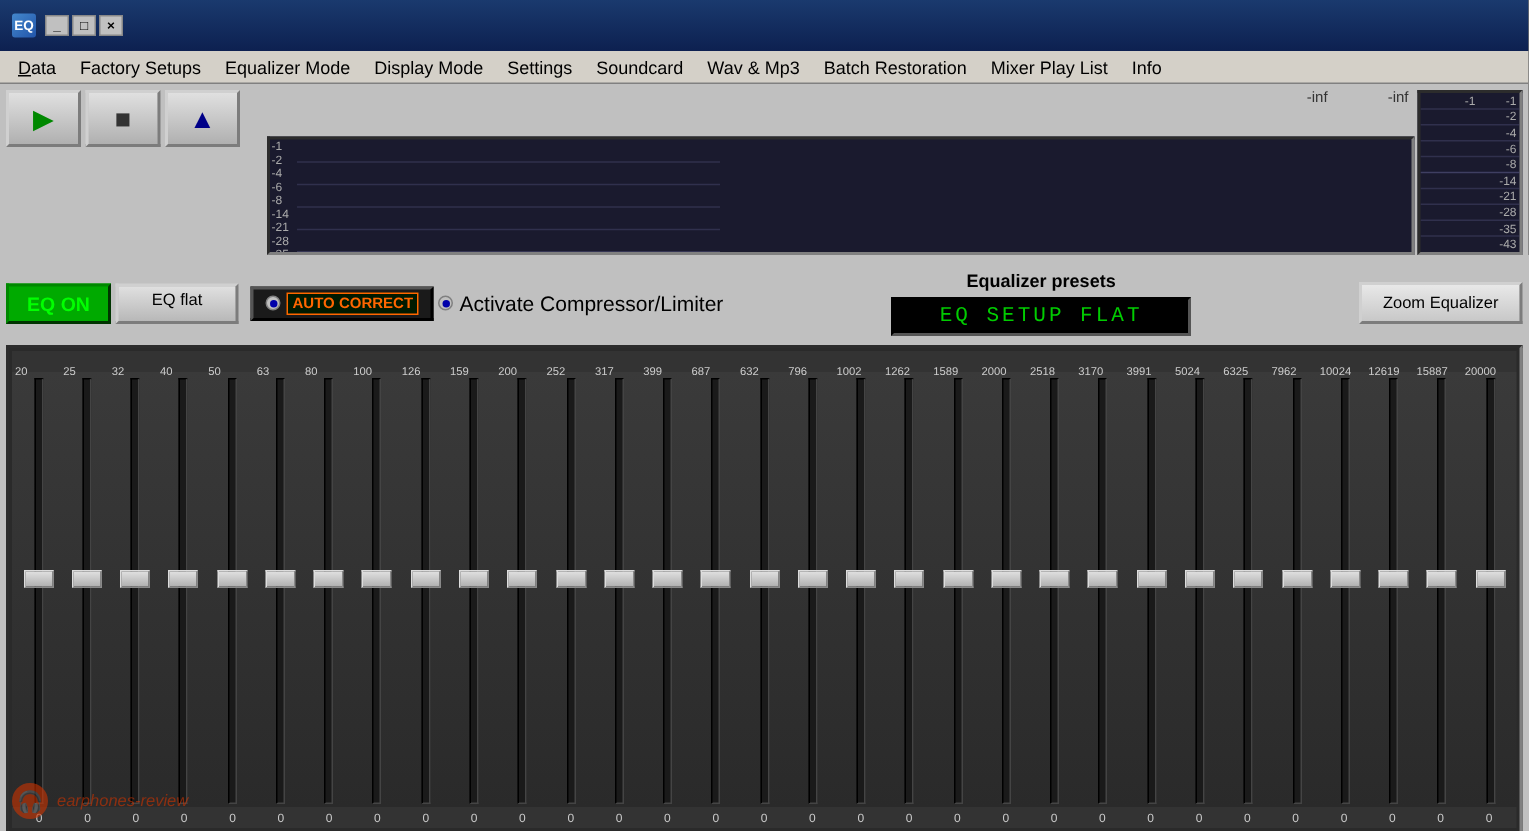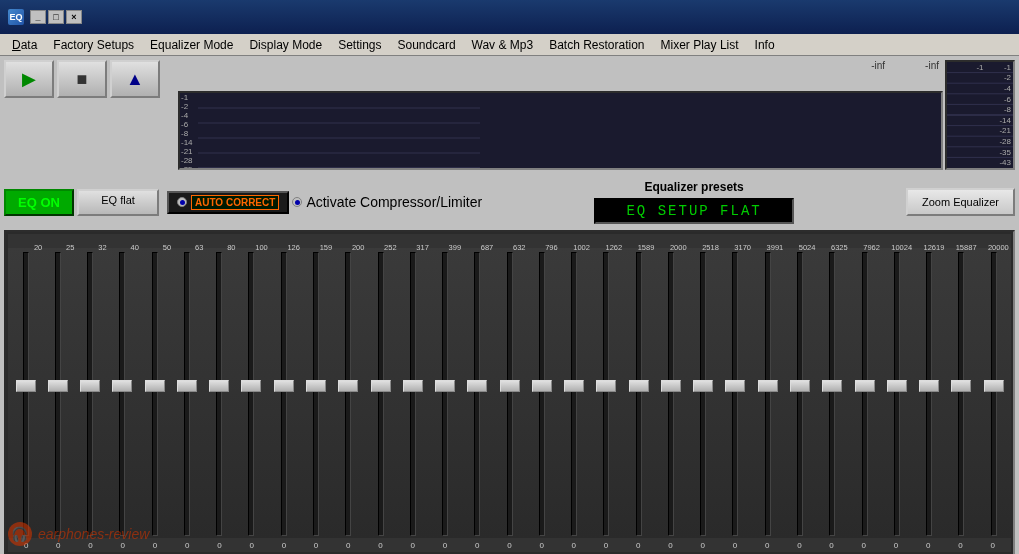--- a/index.html
+++ b/index.html
@@ -263,21 +263,21 @@
       justify-content: space-around;
       padding: 0 2px;
       font-size: 8px;
       color: #cccccc;
       background: #333;
       height: 14px;
       align-items: center;
     }
     .freq-label {
       flex: 1;
-      text-align: right;
+      text-align: left;
       font-size: 7.5px;
       margin-top: 12px;
     }
     #sliders-container {
       display: flex;
       height: calc(100% - 34px);
       gap: 1px;
       padding: 4px 2px 0;
       background: linear-gradient(to bottom, #3a3a3a 0%, #2a2a2a 100%);
     }
@@ -343,21 +343,21 @@
       background: #cc3300;
       border-radius: 50%;
       display: flex;
       align-items: center;
       justify-content: center;
       color: white;
       font-size: 14px;
     }
     .watermark-text {
       color: #cc3300;
-      font-size: 14px;
+      font-size: 11px;
       font-style: italic;
     }
 
     
     .spec-curve {
       position: absolute;
       top: 0;
       left: 0;
       right: 0;
       bottom: 0;

